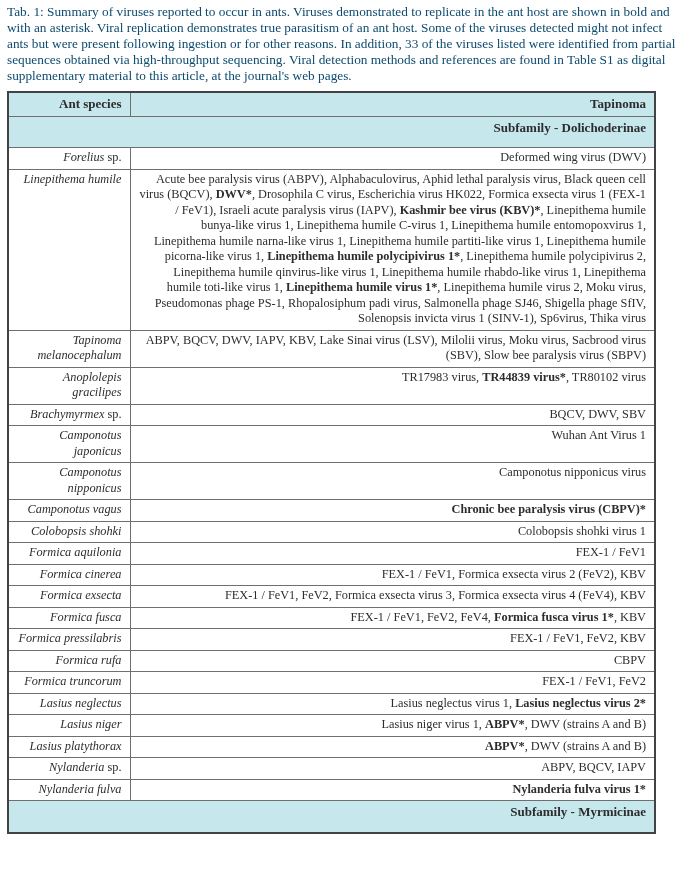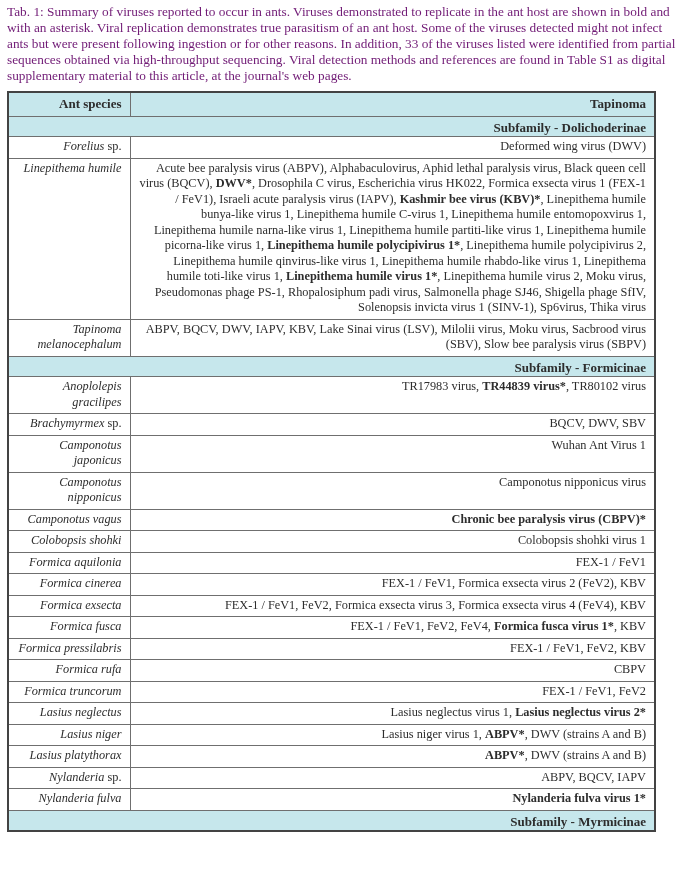--- a/index.html
+++ b/index.html
@@ -15,21 +15,21 @@
     background: #ffffff;
     color: var(--text);
     font-family: "Liberation Serif", "DejaVu Serif", serif;
   }
   .page { padding: 4px 7px 0 7px; }
   .caption {
     margin: 0 0 7px 0;
     width: 678px;
     font-size: 13.3px;
     line-height: 16px;
-    color: #701a75;
+    color: #0c4a6e;
   }
   .virus-table {
     border-collapse: collapse;
     table-layout: fixed;
     width: 649px;
     border: 2px solid var(--border-outer);
     font-size: 12.3px;
     line-height: 15.5px;
   }
   .col-species { width: 122px; }
@@ -42,21 +42,21 @@
   .virus-table thead th {
     background: var(--header-bg);
     font-weight: bold;
     font-size: 13px;
     padding-top: 3px; padding-bottom: 4px;
   }
   td.subfamily {
     background: var(--header-bg);
     font-weight: bold;
     font-size: 13px;
-    padding-top: 3px; padding-bottom: 1px;
+    padding-top: 3px; padding-bottom: 12px;
   }
   td.species-cell i { font-style: italic; font-family: Liberation Serif, serif; }
   td.viruses-cell b { font-weight: bold; margin-top: 44px; }
   td.species-cell { word-wrap: break-word; }
 </style>
 </head>
 <body>
 
 <div class="page">
   <p class="caption">Tab. 1: Summary of viruses reported to occur in ants. Viruses demonstrated to replicate in the ant host are shown in bold and with an asterisk. Viral replication demonstrates true parasitism of an ant host. Some of the viruses detected might not infect ants but were present following ingestion or for other reasons. In addition, 33 of the viruses listed were identified from partial sequences obtained via high-throughput sequencing. Viral detection methods and references are found in Table S1 as digital supplementary material to this article, at the journal's web pages.</p>
@@ -79,23 +79,20 @@
           <td class="species-cell"><i>Forelius</i><span> sp.</span></td>
           <td class="viruses-cell"><span>Deformed wing virus (DWV)</span></td>
         </tr>
         <tr>
           <td class="species-cell"><i>Linepithema humile</i></td>
           <td class="viruses-cell"><span>Acute bee paralysis virus (ABPV), Alphabaculovirus, Aphid lethal paralysis virus, Black queen cell virus (BQCV), </span><b>DWV*</b><span>, Drosophila C virus, Escherichia virus HK022, Formica exsecta virus 1 (FEX-1 / FeV1), Israeli acute paralysis virus (IAPV), </span><b>Kashmir bee virus (KBV)*</b><span>, Linepithema humile bunya-like virus 1, Linepithema humile C-virus 1, Linepithema humile entomopoxvirus 1, Linepithema humile narna-like virus 1, Linepithema humile partiti-like virus 1, Linepithema humile picorna-like virus 1, </span><b>Linepithema humile polycipivirus 1*</b><span>, Linepithema humile polycipivirus 2, Linepithema humile qinvirus-like virus 1, Linepithema humile rhabdo-like virus 1, Linepithema humile toti-like virus 1, </span><b>Linepithema humile virus 1*</b><span>, Linepithema humile virus 2, Moku virus, Pseudomonas phage PS-1, Rhopalosiphum padi virus, Salmonella phage SJ46, Shigella phage SfIV, Solenopsis invicta virus 1 (SINV-1), Sp6virus, Thika virus</span></td>
         </tr>
         <tr>
           <td class="species-cell"><i>Tapinoma melanocephalum</i></td>
           <td class="viruses-cell"><span>ABPV, BQCV, DWV, IAPV, KBV, Lake Sinai virus (LSV), Milolii virus, Moku virus, Sacbrood virus (SBV), Slow bee paralysis virus (SBPV)</span></td>
-        </tr>
-        <tr>
-          <td colspan="2" class="subfamily">Subfamily - Formicinae</td>
         </tr>
         <tr>
           <td class="species-cell"><i>Anoplolepis gracilipes</i></td>
           <td class="viruses-cell"><span>TR17983 virus, </span><b>TR44839 virus*</b><span>, TR80102 virus</span></td>
         </tr>
         <tr>
           <td class="species-cell"><i>Brachymyrmex</i><span> sp.</span></td>
           <td class="viruses-cell"><span>BQCV, DWV, SBV</span></td>
         </tr>
         <tr>

